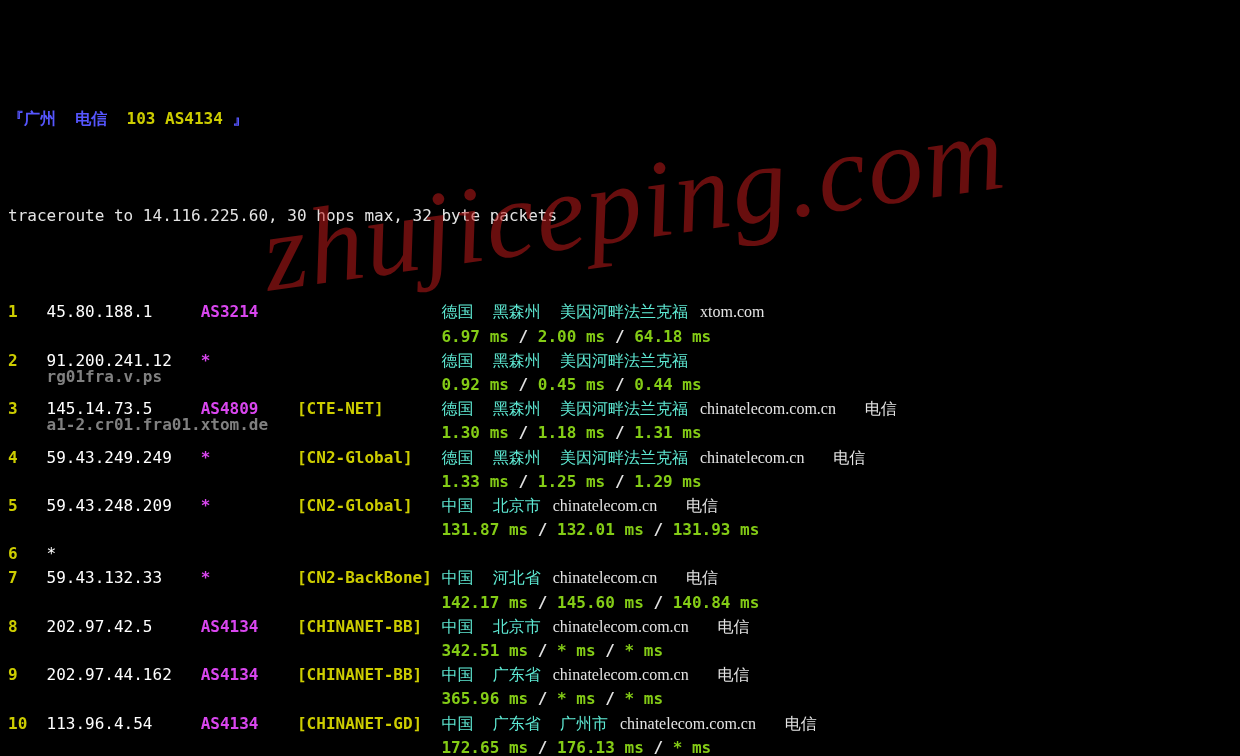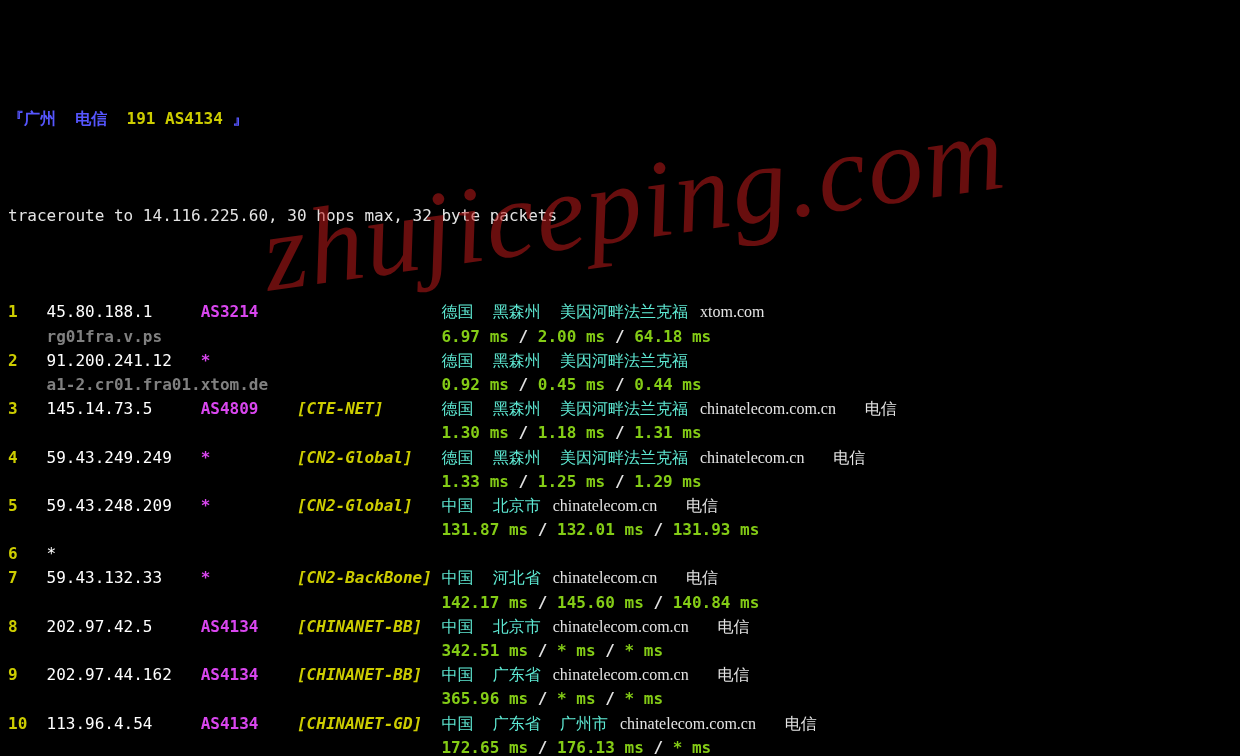--- a/index.html
+++ b/index.html
@@ -17,25 +17,25 @@
     padding: 10px 8px;
     color: #e4e4e4;
     white-space: pre;
     position: relative;
   }
   .row { height: 24.2px; }
   .seg { display: inline-block; vertical-align: top; }
   .hop  { width: 4ch;  color: #cdcd00; font-weight: bold; }
   .ip   { width: 16ch; color: #ffffff; font-weight: normal; }
   .asn  { width: 10ch; color: #d946ef; font-weight: bold; }
-  .tag  { width: 15ch; color: #cdcd00; font-weight: bold; font-style: italic; }
+  .tag  { width: 15ch; color: #cdcd00; font-weight: bold; }
   .loc  { color: #5eead4; }
   .dom  { color: #e4e4e4; font-family: Liberation Serif, serif; }
   .isp  { color: #e4e4e4; }
-  .dns  { color: #808080; font-weight: bold; }
+  .dns  { color: #808080; font-weight: bold; margin-top: 40px; }
   .lat  { color: #84cc16; font-weight: bold; }
   .sep  { color: #e4e4e4; font-weight: bold; }
   .hdr  { color: #5656ff; font-weight: bold; }
   .hdr-y{ color: #cdcd00; font-weight: bold; }
   .sub  { color: #e4e4e4; }
   .wm {
     position: absolute;
     left: 260px; top: 190px;
     font-family: Georgia, "Times New Roman", serif;
     font-style: italic;
@@ -46,18 +46,18 @@
     user-select: none;
     letter-spacing: 2px;
   }
 </style>
 </head>
 <body>
 
 <div id="term">
   <div class="wm">zhujiceping.com</div>
 
-  <div class="row"><span class="hdr">『</span><span class="hdr">广州</span><span class="hdr">  </span><span class="hdr">电信</span><span class="hdr">  </span><span class="hdr-y">191 AS4134</span><span class="hdr"> </span><span class="hdr">』</span></div>
+  <div class="row"><span class="hdr">『</span><span class="hdr">广州</span><span class="hdr">  </span><span class="hdr">电信</span><span class="hdr">  </span><span class="hdr-y">103 AS4134</span><span class="hdr"> </span><span class="hdr">』</span></div>
 
   <div class="row"><span class="sub">traceroute to 14.116.225.60, 30 hops max, 32 byte packets</span></div>
 
   <div id="rows"><div class="row"><span class="seg hop">1</span><span class="seg ip">45.80.188.1</span><span class="seg asn">AS3214</span><span class="seg tag"></span><span class="seg loc">德国  黑森州  美因河畔法兰克福</span><span class="seg dom">   xtom.com</span></div><div class="row"><span class="seg hop"></span><span class="seg dns" style="width:41ch;">rg01fra.v.ps</span><span class="seg lat">6.97 ms</span><span class="seg sep"> / </span><span class="seg lat">2.00 ms</span><span class="seg sep"> / </span><span class="seg lat">64.18 ms</span></div><div class="row"><span class="seg hop">2</span><span class="seg ip">91.200.241.12</span><span class="seg asn">*</span><span class="seg tag"></span><span class="seg loc">德国  黑森州  美因河畔法兰克福</span></div><div class="row"><span class="seg hop"></span><span class="seg dns" style="width:41ch;">a1-2.cr01.fra01.xtom.de</span><span class="seg lat">0.92 ms</span><span class="seg sep"> / </span><span class="seg lat">0.45 ms</span><span class="seg sep"> / </span><span class="seg lat">0.44 ms</span></div><div class="row"><span class="seg hop">3</span><span class="seg ip">145.14.73.5</span><span class="seg asn">AS4809</span><span class="seg tag">[CTE-NET]</span><span class="seg loc">德国  黑森州  美因河畔法兰克福</span><span class="seg dom">   chinatelecom.com.cn</span><span class="seg isp">   电信</span></div><div class="row"><span class="seg hop"></span><span class="seg" style="width:41ch;"></span><span class="seg lat">1.30 ms</span><span class="seg sep"> / </span><span class="seg lat">1.18 ms</span><span class="seg sep"> / </span><span class="seg lat">1.31 ms</span></div><div class="row"><span class="seg hop">4</span><span class="seg ip">59.43.249.249</span><span class="seg asn">*</span><span class="seg tag">[CN2-Global]</span><span class="seg loc">德国  黑森州  美因河畔法兰克福</span><span class="seg dom">   chinatelecom.cn</span><span class="seg isp">   电信</span></div><div class="row"><span class="seg hop"></span><span class="seg" style="width:41ch;"></span><span class="seg lat">1.33 ms</span><span class="seg sep"> / </span><span class="seg lat">1.25 ms</span><span class="seg sep"> / </span><span class="seg lat">1.29 ms</span></div><div class="row"><span class="seg hop">5</span><span class="seg ip">59.43.248.209</span><span class="seg asn">*</span><span class="seg tag">[CN2-Global]</span><span class="seg loc">中国  北京市</span><span class="seg dom">   chinatelecom.cn</span><span class="seg isp">   电信</span></div><div class="row"><span class="seg hop"></span><span class="seg" style="width:41ch;"></span><span class="seg lat">131.87 ms</span><span class="seg sep"> / </span><span class="seg lat">132.01 ms</span><span class="seg sep"> / </span><span class="seg lat">131.93 ms</span></div><div class="row"><span class="seg hop">6</span><span class="seg ip">*</span><span class="seg asn"></span><span class="seg tag"></span></div><div class="row"><span class="seg hop">7</span><span class="seg ip">59.43.132.33</span><span class="seg asn">*</span><span class="seg tag">[CN2-BackBone]</span><span class="seg loc">中国  河北省</span><span class="seg dom">   chinatelecom.cn</span><span class="seg isp">   电信</span></div><div class="row"><span class="seg hop"></span><span class="seg" style="width:41ch;"></span><span class="seg lat">142.17 ms</span><span class="seg sep"> / </span><span class="seg lat">145.60 ms</span><span class="seg sep"> / </span><span class="seg lat">140.84 ms</span></div><div class="row"><span class="seg hop">8</span><span class="seg ip">202.97.42.5</span><span class="seg asn">AS4134</span><span class="seg tag">[CHINANET-BB]</span><span class="seg loc">中国  北京市</span><span class="seg dom">   chinatelecom.com.cn</span><span class="seg isp">   电信</span></div><div class="row"><span class="seg hop"></span><span class="seg" style="width:41ch;"></span><span class="seg lat">342.51 ms</span><span class="seg sep"> / </span><span class="seg lat">* ms</span><span class="seg sep"> / </span><span class="seg lat">* ms</span></div><div class="row"><span class="seg hop">9</span><span class="seg ip">202.97.44.162</span><span class="seg asn">AS4134</span><span class="seg tag">[CHINANET-BB]</span><span class="seg loc">中国  广东省</span><span class="seg dom">   chinatelecom.com.cn</span><span class="seg isp">   电信</span></div><div class="row"><span class="seg hop"></span><span class="seg" style="width:41ch;"></span><span class="seg lat">365.96 ms</span><span class="seg sep"> / </span><span class="seg lat">* ms</span><span class="seg sep"> / </span><span class="seg lat">* ms</span></div><div class="row"><span class="seg hop">10</span><span class="seg ip">113.96.4.54</span><span class="seg asn">AS4134</span><span class="seg tag">[CHINANET-GD]</span><span class="seg loc">中国  广东省  广州市</span><span class="seg dom">   chinatelecom.com.cn</span><span class="seg isp">   电信</span></div><div class="row"><span class="seg hop"></span><span class="seg" style="width:41ch;"></span><span class="seg lat">172.65 ms</span><span class="seg sep"> / </span><span class="seg lat">176.13 ms</span><span class="seg sep"> / </span><span class="seg lat">* ms</span></div></div>
 </div>
 
 </body></html>

